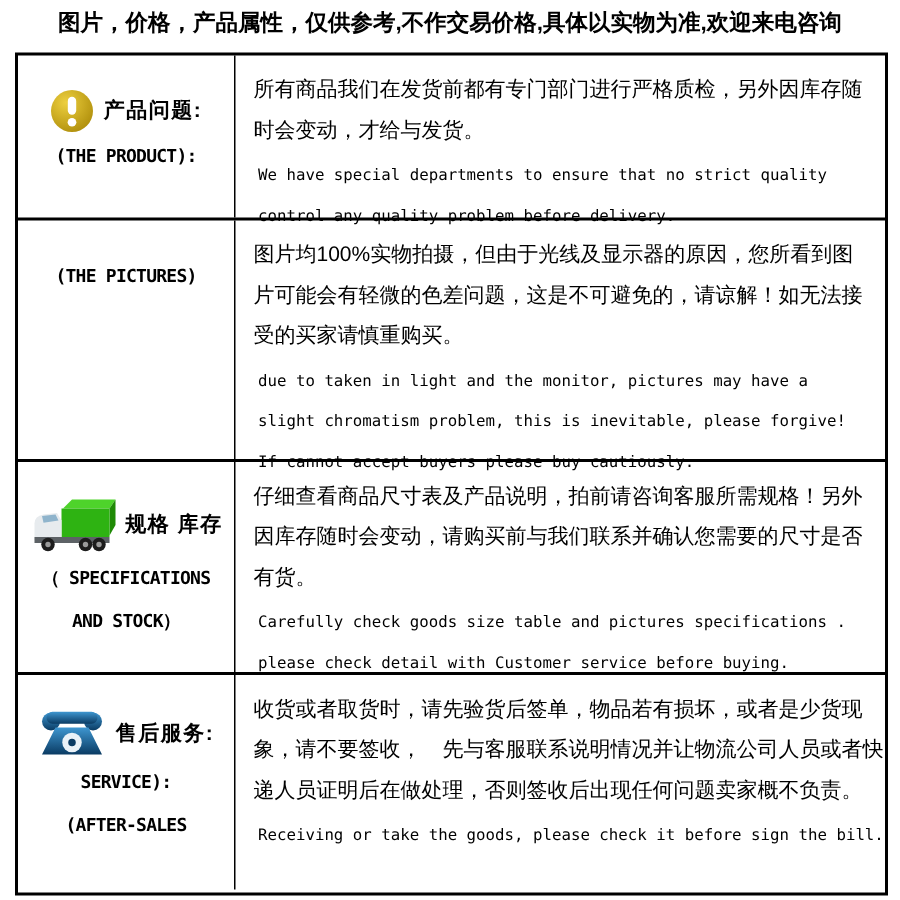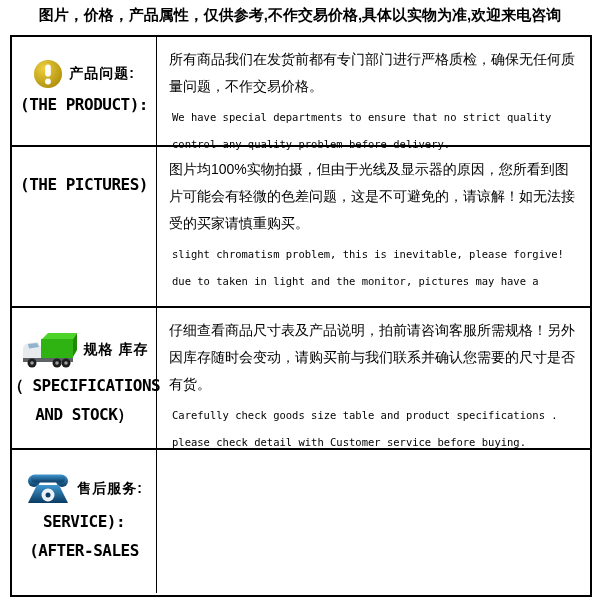--- a/index.html
+++ b/index.html
@@ -23,21 +23,21 @@
   .row-2 { height:161px; }
   .row-3 { height:142px; }
   .row-4 { height:143px; }
   .cell-left {
     width:145px; flex-shrink:0; border-right:1px solid #000; box-sizing:border-box;
     display:flex; flex-direction:column; align-items:center; padding-top:22px;
   }
   .label-line { display:flex; align-items:center; gap:6px; }
   .label-cn { font-weight:bold; font-size:14px; letter-spacing:1px; white-space:nowrap; }
   .label-en {
-    font-family:"DejaVu Sans Mono", monospace; font-weight:bold; font-size:16px;
+    font-family:"DejaVu Sans Mono", monospace; font-weight:bold; font-size:12px;
     letter-spacing:-0.5px; line-height:27px; margin-top:2px; white-space:nowrap;
   }
   .cell-right { flex:1; box-sizing:border-box; padding:9px 8px 0 12px; }
   .text-cn { font-size:14px; line-height:27px; letter-spacing:0px; }
   .text-en {
     font-family:"DejaVu Sans Mono", monospace; font-size:10.5px;
     letter-spacing:0px; line-height:27px; margin-top:4px; padding-left:3px;
   }
   .text-en .en-line { white-space:nowrap; }
   svg { display:block; }
@@ -65,37 +65,38 @@
               <circle cx="15" cy="15" r="14" fill="url(#goldg)"></circle>
               <rect x="12.2" y="5.5" width="5.6" height="12" rx="2.8" fill="#ffffff"></rect>
               <circle cx="15" cy="22.5" r="2.9" fill="#ffffff"></circle>
             </svg>
           </span>
           <span class="label-cn">产品问题:</span>
         </div>
         <div class="label-en">(THE PRODUCT):</div>
       </div>
       <div class="cell-right">
-        <div class="text-cn">所有商品我们在发货前都有专门部门进行严格质检，确保无任何质量问题，不作交易价格。</div>
+        <div class="text-cn">所有商品我们在发货前都有专门部门进行严格质检，另外因库存随时会变动，才给与发货。</div>
         <div class="text-en">
           <div class="en-line">We have special departments to ensure that no strict quality</div>
           <div class="en-line">control any quality problem before delivery.</div>
         </div>
       </div>
     </div>
 
     <div class="row row-2">
       <div class="cell-left">
         <div class="label-en">(THE PICTURES)</div>
       </div>
       <div class="cell-right">
         <div class="text-cn">图片均100%实物拍摄，但由于光线及显示器的原因，您所看到图片可能会有轻微的色差问题，这是不可避免的，请谅解！如无法接受的买家请慎重购买。</div>
         <div class="text-en">
+          <div class="en-line">due to taken in light and the monitor, pictures may have a</div>
           <div class="en-line">slight chromatism problem, this is inevitable, please forgive!</div>
-          <div class="en-line">due to taken in light and the monitor, pictures may have a</div>
+          <div class="en-line">If cannot accept buyers please buy cautiously.</div>
         </div>
       </div>
     </div>
 
     <div class="row row-3">
       <div class="cell-left">
         <div class="label-line">
           <span>
             <svg width="58" height="40" viewBox="0 0 58 40">
               <polygon points="22,9 28,3 57,3 53,9" fill="#4ED32B"></polygon>
@@ -113,21 +114,21 @@
             </svg>
           </span>
           <span class="label-cn">规格 库存</span>
         </div>
         <div class="label-en">（ SPECIFICATIONS</div>
         <div class="label-en">AND STOCK）</div>
       </div>
       <div class="cell-right">
         <div class="text-cn">仔细查看商品尺寸表及产品说明，拍前请咨询客服所需规格！另外因库存随时会变动，请购买前与我们联系并确认您需要的尺寸是否有货。</div>
         <div class="text-en">
-          <div class="en-line">Carefully check goods size table and product specifications .</div>
+          <div class="en-line">Carefully check goods size table and pictures specifications .</div>
           <div class="en-line">please check detail with Customer service before buying.</div>
         </div>
       </div>
     </div>
 
     <div class="row row-4">
       <div class="cell-left">
         <div class="label-line">
           <span>
             <svg width="46" height="34" viewBox="0 0 46 34">
@@ -143,16 +144,22 @@
               <polygon points="12,13 34,13 43,31 3,31" fill="url(#bluep)"></polygon>
               <circle cx="23" cy="23" r="6.5" fill="#EAF2F8"></circle>
               <circle cx="23" cy="23" r="2.5" fill="#0A3B63"></circle>
             </svg>
           </span>
           <span class="label-cn">售后服务:</span>
         </div>
         <div class="label-en">SERVICE):</div>
         <div class="label-en">(AFTER-SALES</div>
       </div>
+      <div class="cell-right">
+        <div class="text-cn">收货或者取货时，请先验货后签单，物品若有损坏，或者是少货现象，请不要签收，　先与客服联系说明情况并让物流公司人员或者快递人员证明后在做处理，否则签收后出现任何问题卖家概不负责。</div>
+        <div class="text-en">
+          <div class="en-line">Receiving or take the goods, please check it before sign the bill.</div>
+        </div>
+      </div>
     </div>
 
   </div>
 </div>
 
 </body></html>

